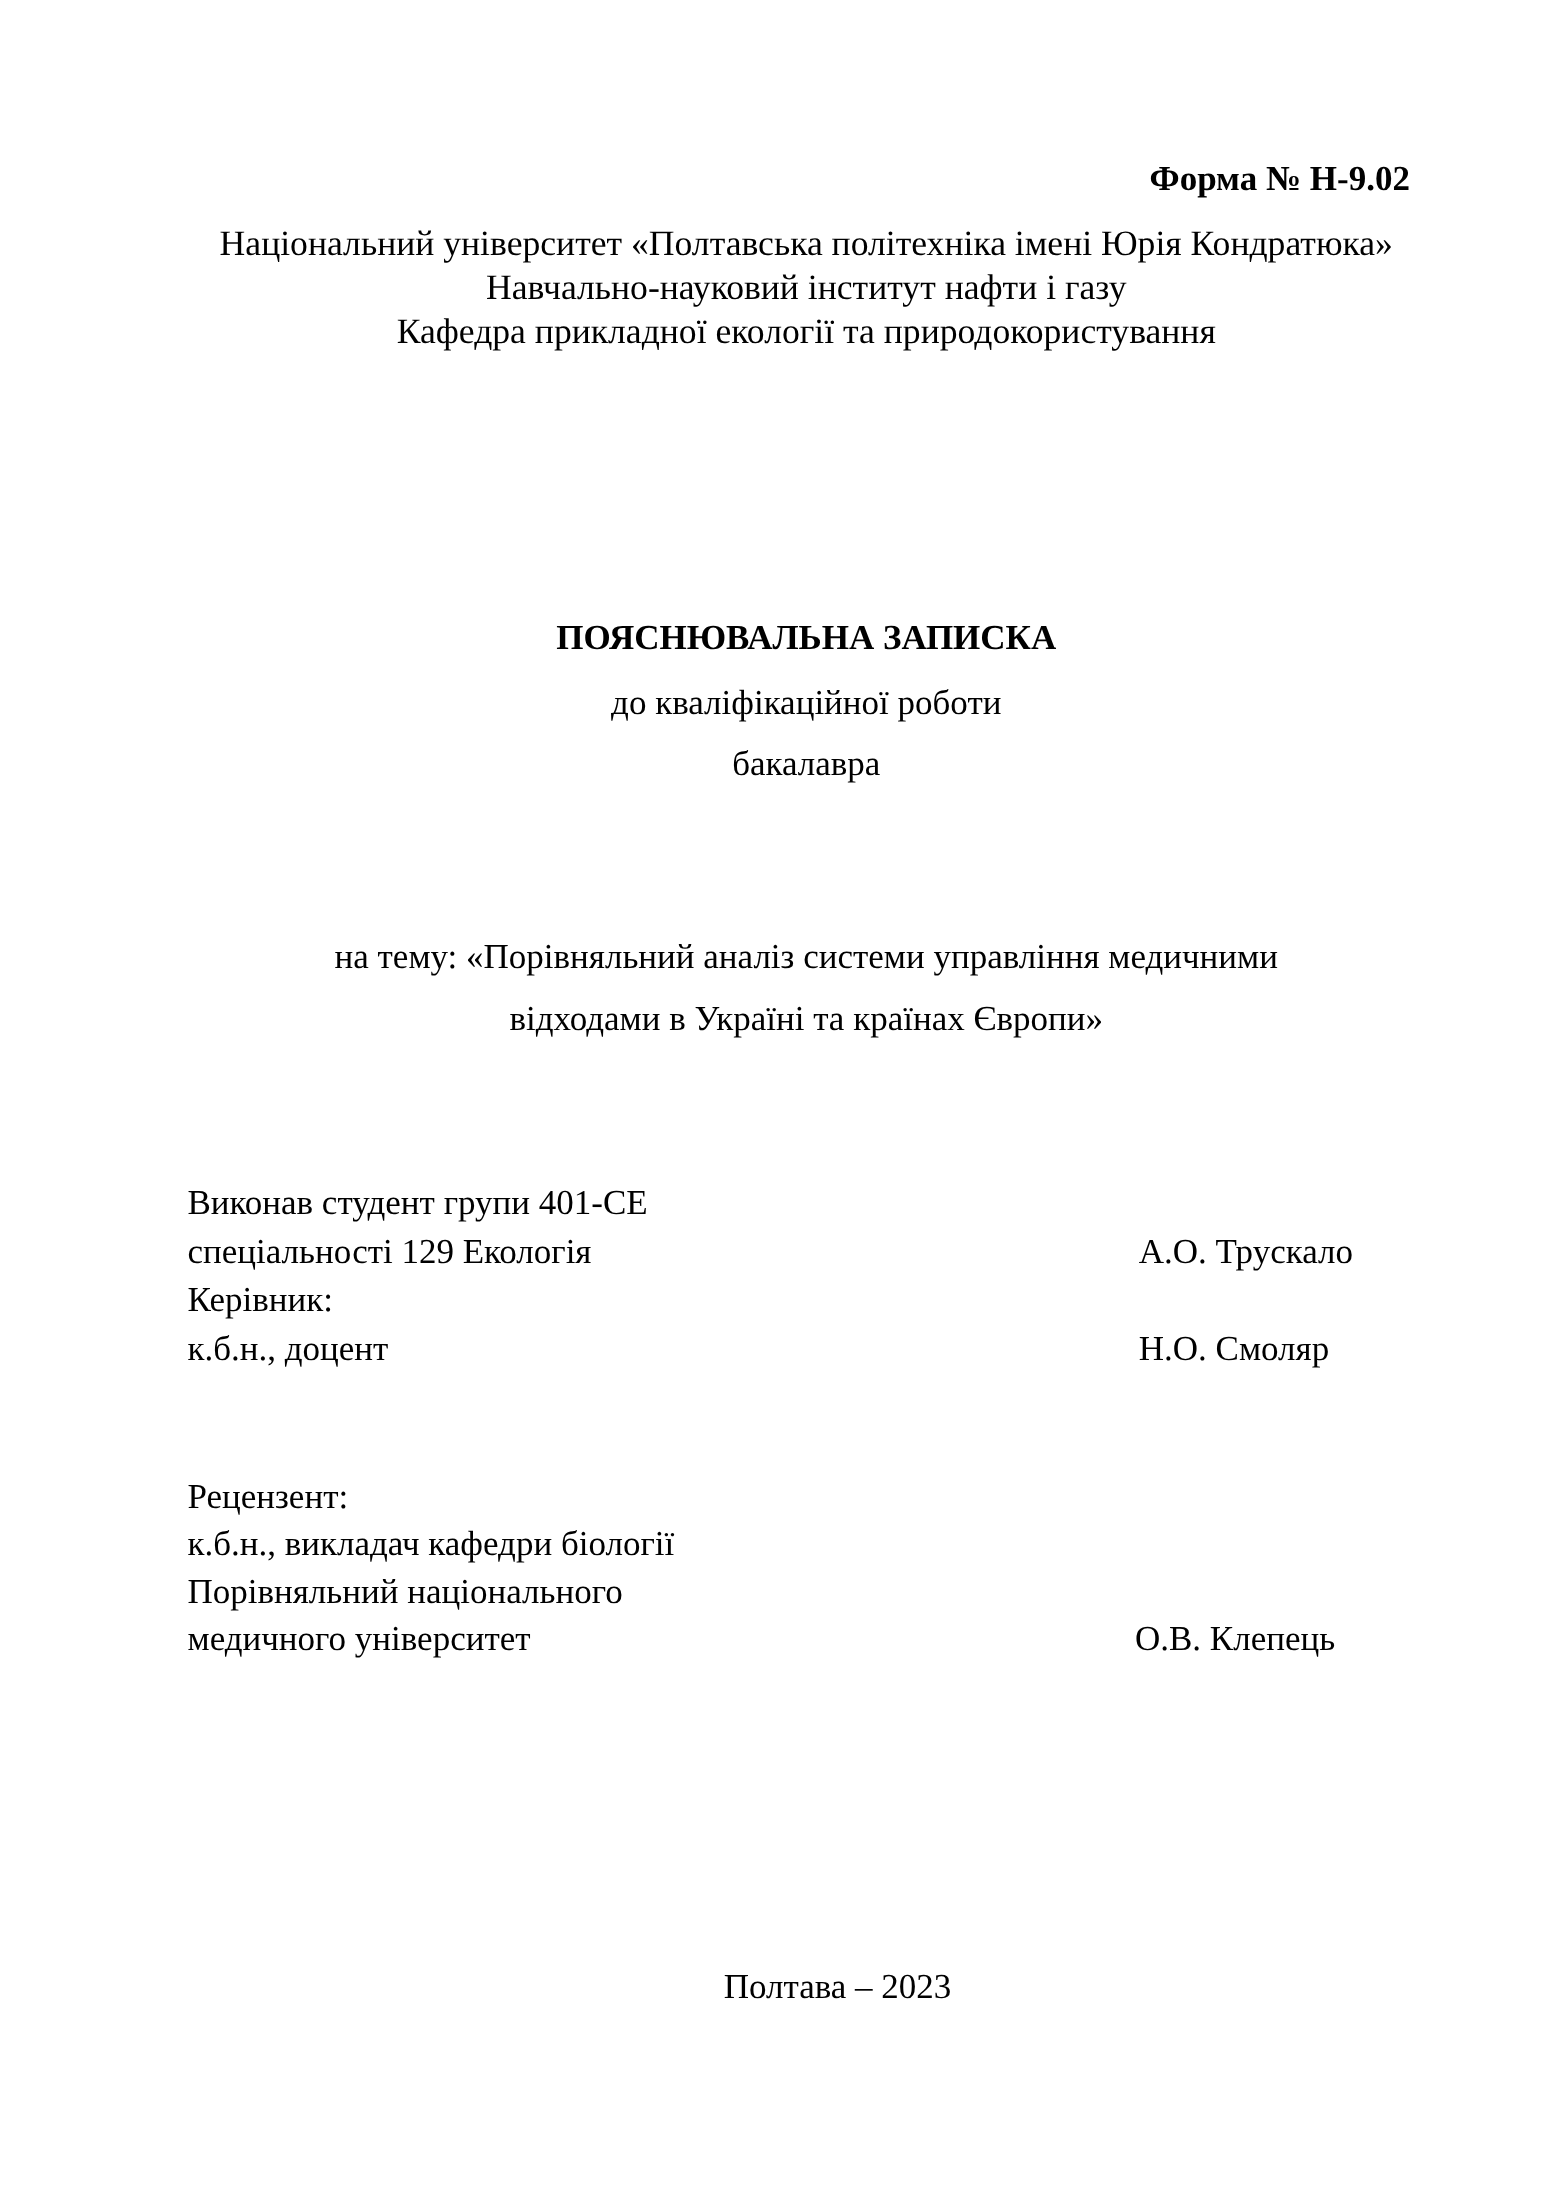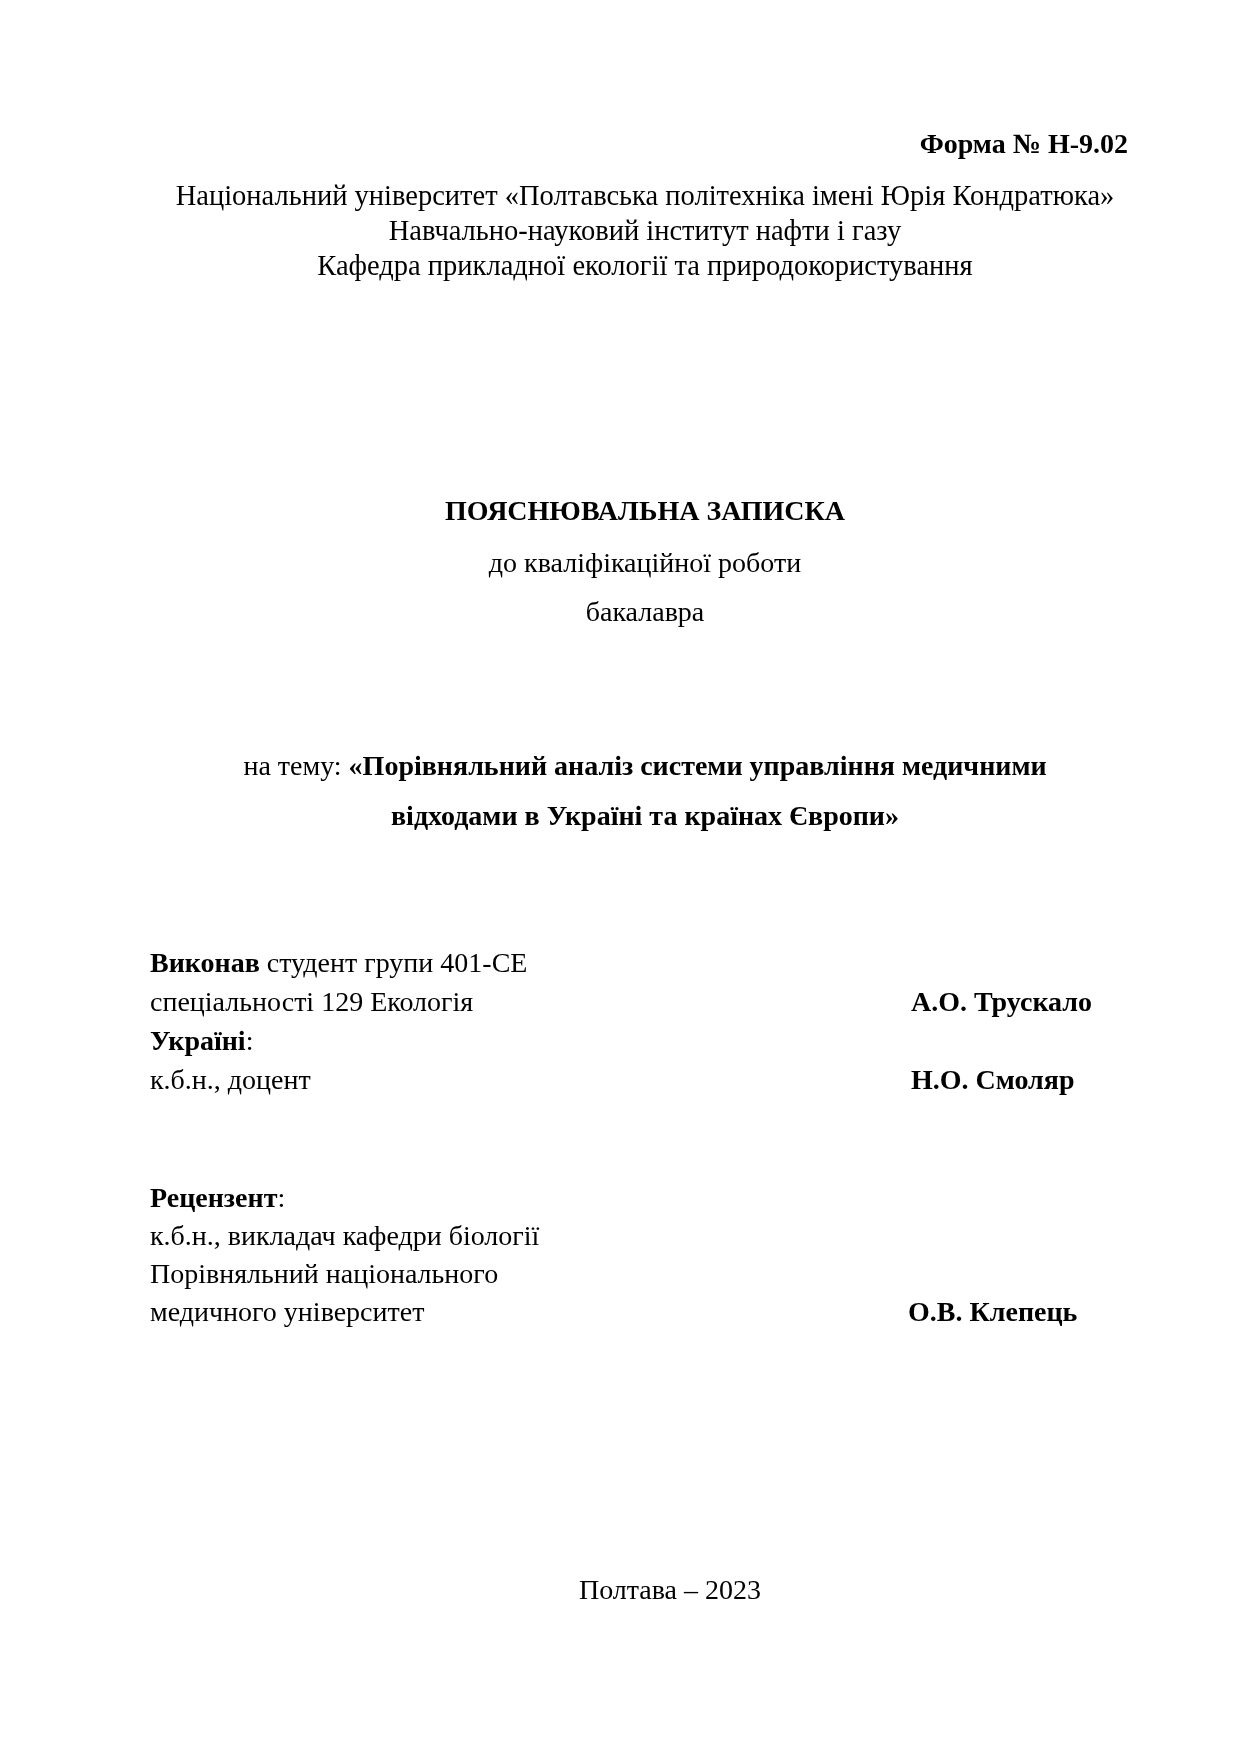--- a/index.html
+++ b/index.html
@@ -4,27 +4,27 @@
   <style>
     html, body { margin: 0; padding: 0; background: #ffffff; }
     body {
       width: 1240px; height: 1754px; position: relative; overflow: hidden;
       font-family: "Liberation Serif", "DejaVu Serif", serif;
       color: #000000;
       font-size: 28px;
     }
     .abs { position: absolute; white-space: nowrap; line-height: 1; }
     .center { left: 0; width: 1290px; text-align: center; }
-    .b { font-weight: bold; }
+    .b { font-weight: normal; }
     .form-no { right: 112px; top: 130px; font-weight: bold; font-size: 28px; }
     .hdr { font-size: 28.5px; }
     .title { font-size: 28px; font-weight: bold; }
     .topic { font-size: 28px; }
     .left { left: 150px; }
-    .right { left: 911px; font-weight: bold; }
+    .right { left: 911px; font-weight: normal; }
   </style>
 </head>
 <body>
 
 <div>
 
   <div class="abs form-no">Форма № Н-9.02</div>
 
   <div class="abs center hdr" style="top:182px;">Національний університет «Полтавська політехніка імені Юрія Кондратюка»</div>
   <div class="abs center hdr" style="top:217px;">Навчально-науковий інститут нафти і газу</div>
@@ -39,21 +39,21 @@
   </div>
   <div class="abs center topic b" style="top:802px;">відходами в Україні та країнах Європи»</div>
 
   <div class="abs left" style="top:949px;">
     <span class="b">Виконав</span><span> студент групи 401-СЕ</span>
   </div>
   <div class="abs left" style="top:988px;">спеціальності 129 Екологія</div>
   <div class="abs right" style="top:988px;">А.О. Трускало</div>
 
   <div class="abs left" style="top:1027px;">
-    <span class="b">Україні</span><span>:</span>
+    <span class="b">Керівник</span><span>:</span>
   </div>
   <div class="abs left" style="top:1066px;">к.б.н., доцент</div>
   <div class="abs right" style="top:1066px;">Н.О. Смоляр</div>
 
   <div class="abs left" style="top:1184px;">
     <span class="b">Рецензент</span><span>:</span>
   </div>
   <div class="abs left" style="top:1222px;">к.б.н., викладач кафедри біології</div>
   <div class="abs left" style="top:1260px;">Порівняльний національного</div>
   <div class="abs left" style="top:1298px;">медичного університет</div>

